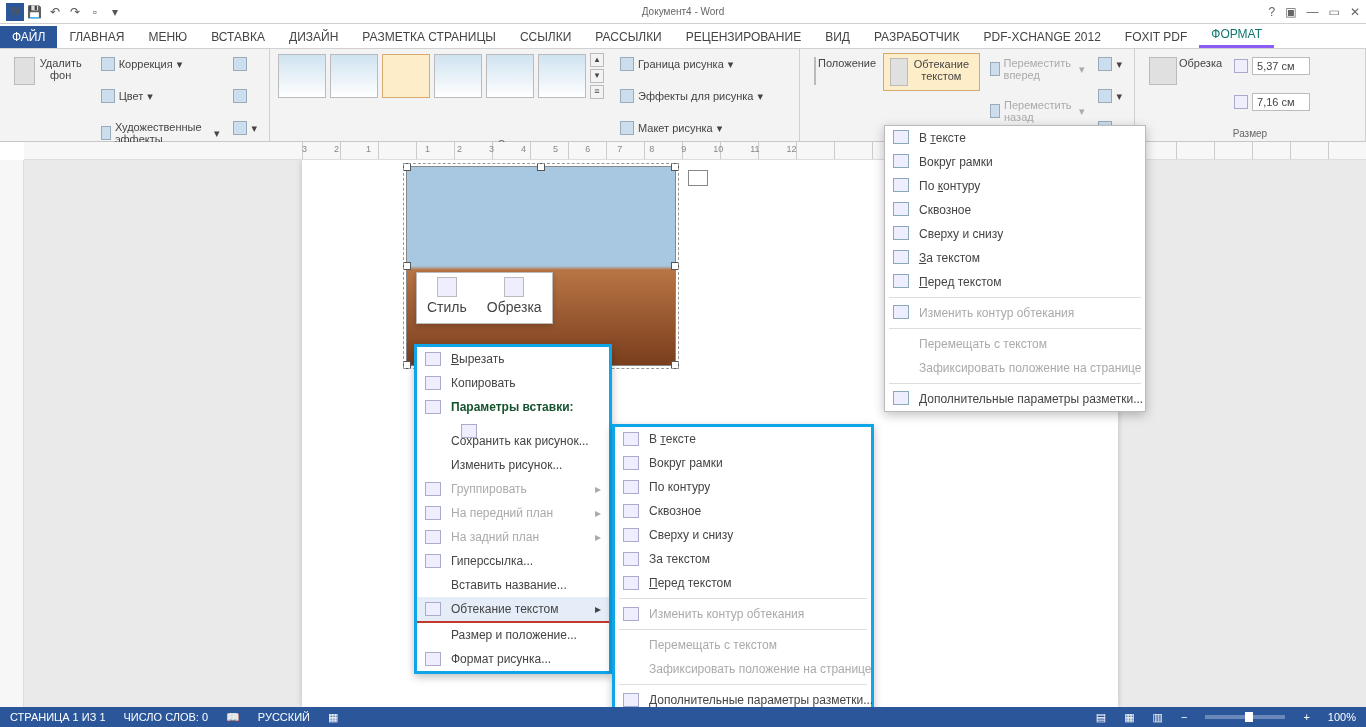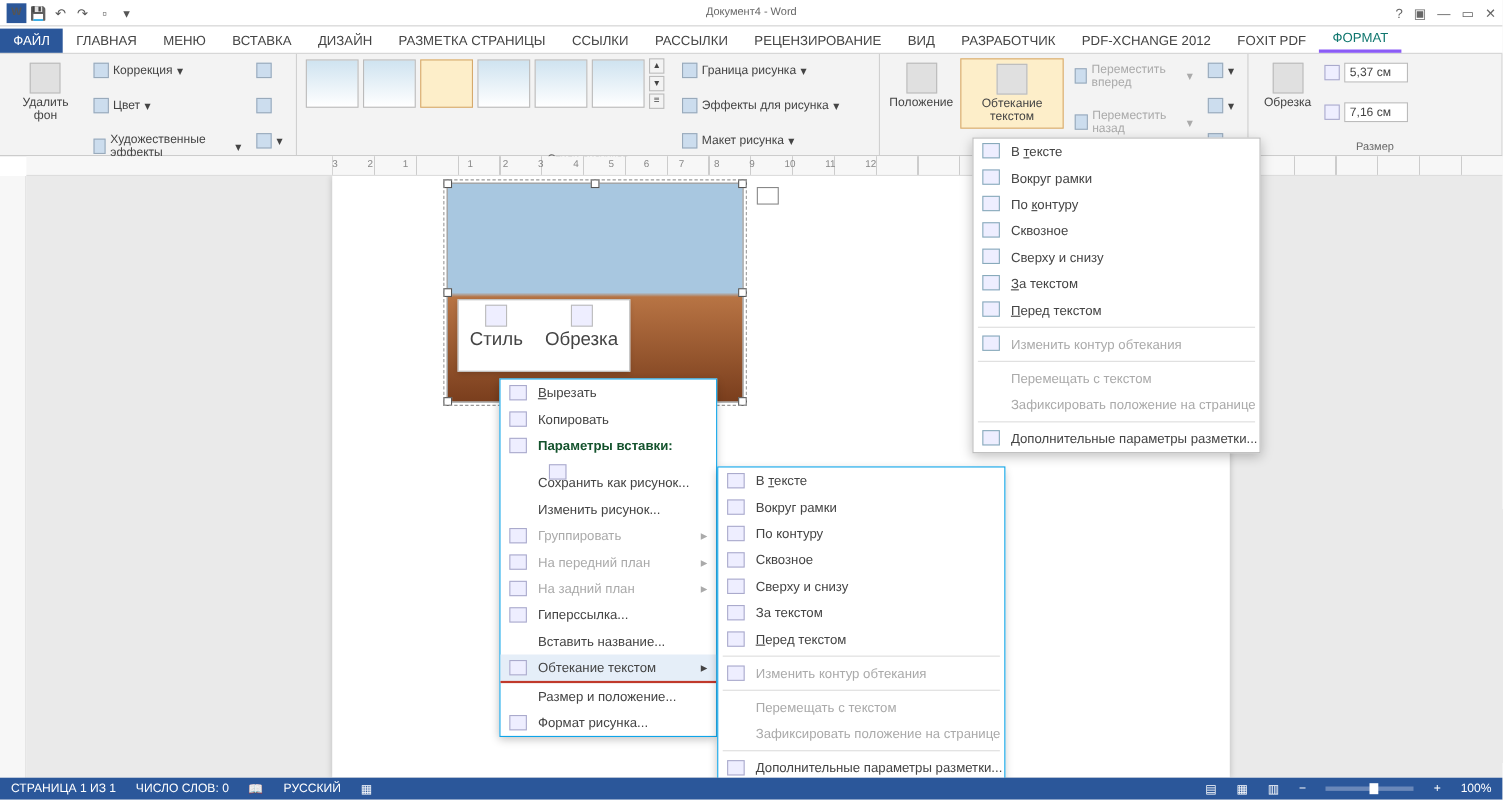--- a/index.html
+++ b/index.html
@@ -17,21 +17,21 @@
 .tabs { height: 25px; background: #fff; display: flex; align-items: flex-end; border-bottom: 1px solid #d0d0d0; }
 .tab { padding: 4px 12px; font-size: 12px; color: #444; cursor: pointer; text-transform: uppercase; }
 .tab.file { background: #2b579a; color: #fff; }
 .tab.active { color: #0f766e; border-bottom: 3px solid #8b5cf6; }
 
 
 .ribbon { height: 93px; background: #f3f3f3; border-bottom: 1px solid #c8c8c8; display: flex; }
 .group { border-right: 1px solid #d0d0d0; padding: 4px 8px 2px; display: flex; flex-direction: column; justify-content: space-between; }
 .group-label { font-size: 10px; color: #666; text-align: center; padding-top: 2px; }
 .group-body { flex: 1; display: flex; align-items: flex-start; gap: 6px; }
-.btn-big { display: flex; flex-direction: column; align-items: center; gap: 2px; padding: 4px 6px; cursor: pointer; font-size: 11px; text-align: center; min-width: 44px; }
+.btn-big { display: flex; flex-direction: row; gap: 2px; padding: 4px 6px; cursor: pointer; font-size: 11px; text-align: center; min-width: 44px; }
 .btn-big .ic { width: 28px; height: 28px; background: #e0e0e0; border: 1px solid #bbb; }
 .btn-sm { display: flex; align-items: center; gap: 4px; padding: 2px 4px; font-size: 11px; cursor: pointer; }
 .btn-sm .ic { width: 14px; height: 14px; background: #cde; border: 1px solid #9ab; }
 .col { display: flex; flex-direction: column; gap: 14px; justify-content: flex-start; padding-top: 2px; }
 .gallery { display: flex; gap: 4px; align-items: center; }
 .gallery .thumb { width: 48px; height: 44px; background: linear-gradient(#cfe3f0,#fff); border: 1px solid #bbb; }
 .gallery .thumb.sel { border: 1px solid #d6a96c; background: #fdeec9; }
 .wrap-active { background: #fdeec9; border: 1px solid #d6a96c; }
 .spin { width: 58px; height: 18px; border: 1px solid #bbb; background: #fff; font-size: 11px; padding: 0 4px; display: inline-flex; align-items: center; }
 .size-row { display: flex; align-items: center; gap: 4px; margin: 2px 0; }
@@ -42,26 +42,26 @@
 .ruler-h::before { content: ""; position: absolute; left: 278px; right: 0; top: 0; bottom: 0; background: repeating-linear-gradient(90deg,#ccc 0, #ccc 1px, transparent 1px, transparent 38px); }
 .ruler-nums { position: absolute; left: 278px; top: 2px; font-size: 9px; color: #888; display: flex; gap: 27px; }
 
 
 .doc-area { position: absolute; top: 160px; left: 24px; right: 0; bottom: 20px; background: #eaeaea; overflow: hidden; }
 .page { position: absolute; left: 278px; top: 0; width: 816px; height: 100%; background: #fff; box-shadow: 0 0 6px rgba(0,0,0,0.2); }
 .img-placeholder { position: absolute; left: 104px; top: 6px; width: 270px; height: 200px; border: 1px solid #888; background: linear-gradient(#a8c7e0 0%, #a8c7e0 50%, #b87444 52%, #7a3e1d 100%); }
 .img-placeholder::after { content: ""; position: absolute; left: -4px; top: -4px; right: -4px; bottom: -4px; border: 1px dashed #999; }
 .handle { position: absolute; width: 8px; height: 8px; background: #fff; border: 1px solid #555; }
 .fmt-pop { position: absolute; left: 114px; top: 112px; background: #fff; border: 1px solid #bbb; box-shadow: 0 2px 5px rgba(0,0,0,0.2); display: flex; }
-.fmt-pop .cell { padding: 4px 10px 18px; text-align: center; font-size: 17px; }
+.fmt-pop .cell { padding: 4px 10px 8px; text-align: center; font-size: 14px; }
 .fmt-pop .cell .ic { width: 20px; height: 20px; margin: 0 auto 2px; border: 1px solid #bbb; background: #eef; }
 .layout-icon { position: absolute; left: 386px; top: 10px; width: 20px; height: 16px; border: 1px solid #888; background: #fff; }
 
 
-.ctx { position: absolute; background: #fff; border: 1px solid #0ea5e9; box-shadow: 0 3px 8px rgba(0,0,0,0.25); font-size: 12px; margin-left: 40px; }
+.ctx { position: absolute; background: #fff; border: 3px solid #0ea5e9; box-shadow: 0 3px 8px rgba(0,0,0,0.25); font-size: 12px; }
 .ctx .mi { padding: 5px 24px 5px 34px; position: relative; cursor: default; white-space: nowrap; }
 .ctx .mi.disabled { color: #aaa; }
 .ctx .mi.hdr { font-weight: bold; color: #14532d; }
 .ctx .mi.hl { background: #e5eef8; border-bottom: 2px solid #c0392b; }
 .ctx .mi .arw { position: absolute; right: 8px; }
 .ctx .mi .ic { position: absolute; left: 8px; top: 5px; width: 16px; height: 14px; border: 1px solid #aac; background: #eef; }
 .ctx .sep { height: 1px; background: #ddd; margin: 3px 4px; }
 
 
 .dd { position: absolute; background: #fff; border: 1px solid #bbb; box-shadow: 0 3px 10px rgba(0,0,0,0.25); font-size: 12px; z-index: 50; }

